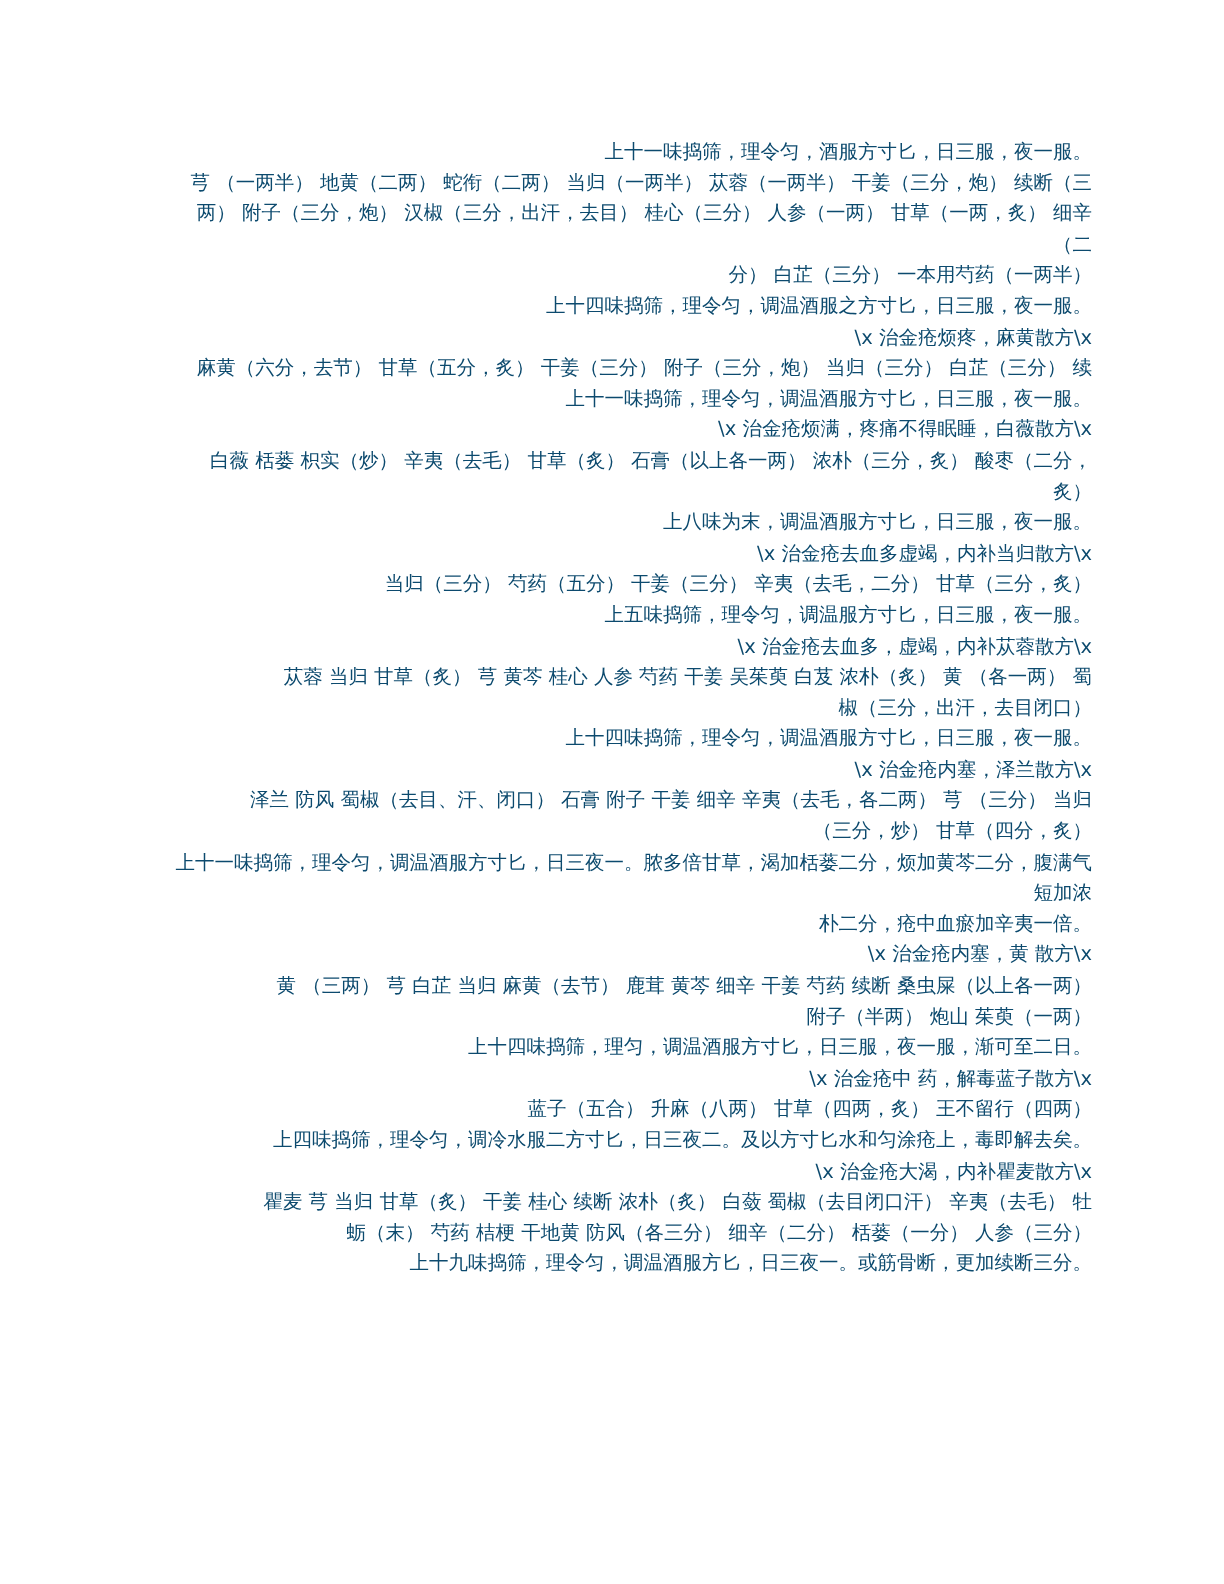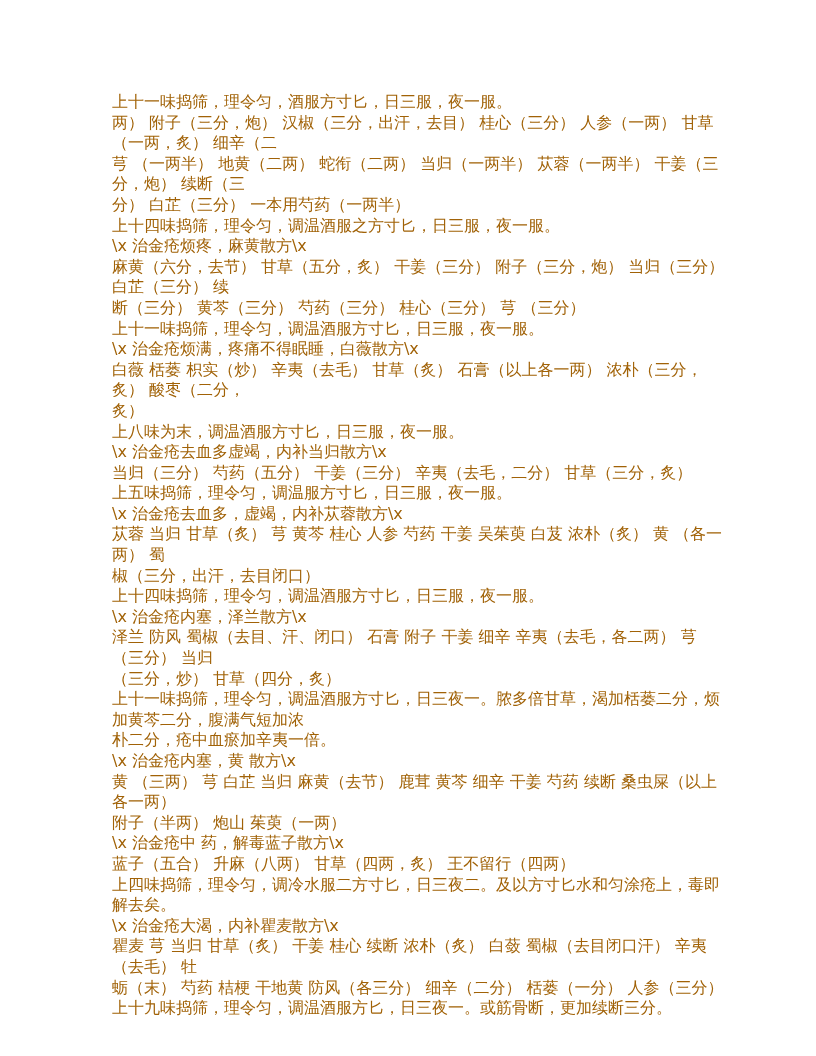--- a/index.html
+++ b/index.html
@@ -18,62 +18,63 @@
     overflow: hidden;
     box-sizing: border-box;
   }
   .text-block {
     position: absolute;
     left: 112px;
     top: 92px;
     width: 616px;
   }
   .line {
-    font-size: 16px;
+    font-size: 13px;
     line-height: 20.6px;
-    color: #a16207;
+    color: #0c4a6e;
     white-space: pre-wrap;
     word-break: break-all;
     letter-spacing: 0px;
     min-height: 20.6px;
+    text-align: right;
   }
 </style>
 </head>
 <body>
 
 <div class="page">
   <div class="text-block">
     <div class="line">上十一味捣筛，理令匀，酒服方寸匕，日三服，夜一服。</div>
+    <div class="line">芎 （一两半） 地黄（二两） 蛇衔（二两） 当归（一两半） 苁蓉（一两半） 干姜（三分，炮） 续断（三</div>
     <div class="line">两） 附子（三分，炮） 汉椒（三分，出汗，去目） 桂心（三分） 人参（一两） 甘草（一两，炙） 细辛（二</div>
-    <div class="line">芎 （一两半） 地黄（二两） 蛇衔（二两） 当归（一两半） 苁蓉（一两半） 干姜（三分，炮） 续断（三</div>
     <div class="line">分） 白芷（三分） 一本用芍药（一两半）</div>
     <div class="line">上十四味捣筛，理令匀，调温酒服之方寸匕，日三服，夜一服。</div>
     <div class="line">\x 治金疮烦疼，麻黄散方\x</div>
     <div class="line">麻黄（六分，去节） 甘草（五分，炙） 干姜（三分） 附子（三分，炮） 当归（三分） 白芷（三分） 续</div>
-    <div class="line">断（三分） 黄芩（三分） 芍药（三分） 桂心（三分） 芎 （三分）</div>
     <div class="line">上十一味捣筛，理令匀，调温酒服方寸匕，日三服，夜一服。</div>
     <div class="line">\x 治金疮烦满，疼痛不得眠睡，白薇散方\x</div>
     <div class="line">白薇 栝蒌 枳实（炒） 辛夷（去毛） 甘草（炙） 石膏（以上各一两） 浓朴（三分，炙） 酸枣（二分，</div>
     <div class="line">炙）</div>
     <div class="line">上八味为末，调温酒服方寸匕，日三服，夜一服。</div>
     <div class="line">\x 治金疮去血多虚竭，内补当归散方\x</div>
     <div class="line">当归（三分） 芍药（五分） 干姜（三分） 辛夷（去毛，二分） 甘草（三分，炙）</div>
     <div class="line">上五味捣筛，理令匀，调温服方寸匕，日三服，夜一服。</div>
     <div class="line">\x 治金疮去血多，虚竭，内补苁蓉散方\x</div>
     <div class="line">苁蓉 当归 甘草（炙） 芎 黄芩 桂心 人参 芍药 干姜 吴茱萸 白芨 浓朴（炙） 黄 （各一两） 蜀</div>
     <div class="line">椒（三分，出汗，去目闭口）</div>
     <div class="line">上十四味捣筛，理令匀，调温酒服方寸匕，日三服，夜一服。</div>
     <div class="line">\x 治金疮内塞，泽兰散方\x</div>
     <div class="line">泽兰 防风 蜀椒（去目、汗、闭口） 石膏 附子 干姜 细辛 辛夷（去毛，各二两） 芎 （三分） 当归</div>
     <div class="line">（三分，炒） 甘草（四分，炙）</div>
     <div class="line">上十一味捣筛，理令匀，调温酒服方寸匕，日三夜一。脓多倍甘草，渴加栝蒌二分，烦加黄芩二分，腹满气短加浓</div>
     <div class="line">朴二分，疮中血瘀加辛夷一倍。</div>
     <div class="line">\x 治金疮内塞，黄 散方\x</div>
     <div class="line">黄 （三两） 芎 白芷 当归 麻黄（去节） 鹿茸 黄芩 细辛 干姜 芍药 续断 桑虫屎（以上各一两）</div>
     <div class="line">附子（半两） 炮山 茱萸（一两）</div>
+    <div class="line">上十四味捣筛，理匀，调温酒服方寸匕，日三服，夜一服，渐可至二日。</div>
     <div class="line">\x 治金疮中 药，解毒蓝子散方\x</div>
     <div class="line">蓝子（五合） 升麻（八两） 甘草（四两，炙） 王不留行（四两）</div>
     <div class="line">上四味捣筛，理令匀，调冷水服二方寸匕，日三夜二。及以方寸匕水和匀涂疮上，毒即解去矣。</div>
     <div class="line">\x 治金疮大渴，内补瞿麦散方\x</div>
     <div class="line">瞿麦 芎 当归 甘草（炙） 干姜 桂心 续断 浓朴（炙） 白蔹 蜀椒（去目闭口汗） 辛夷（去毛） 牡</div>
     <div class="line">蛎（末） 芍药 桔梗 干地黄 防风（各三分） 细辛（二分） 栝蒌（一分） 人参（三分）</div>
     <div class="line">上十九味捣筛，理令匀，调温酒服方匕，日三夜一。或筋骨断，更加续断三分。</div>
   </div>
 </div>
 

